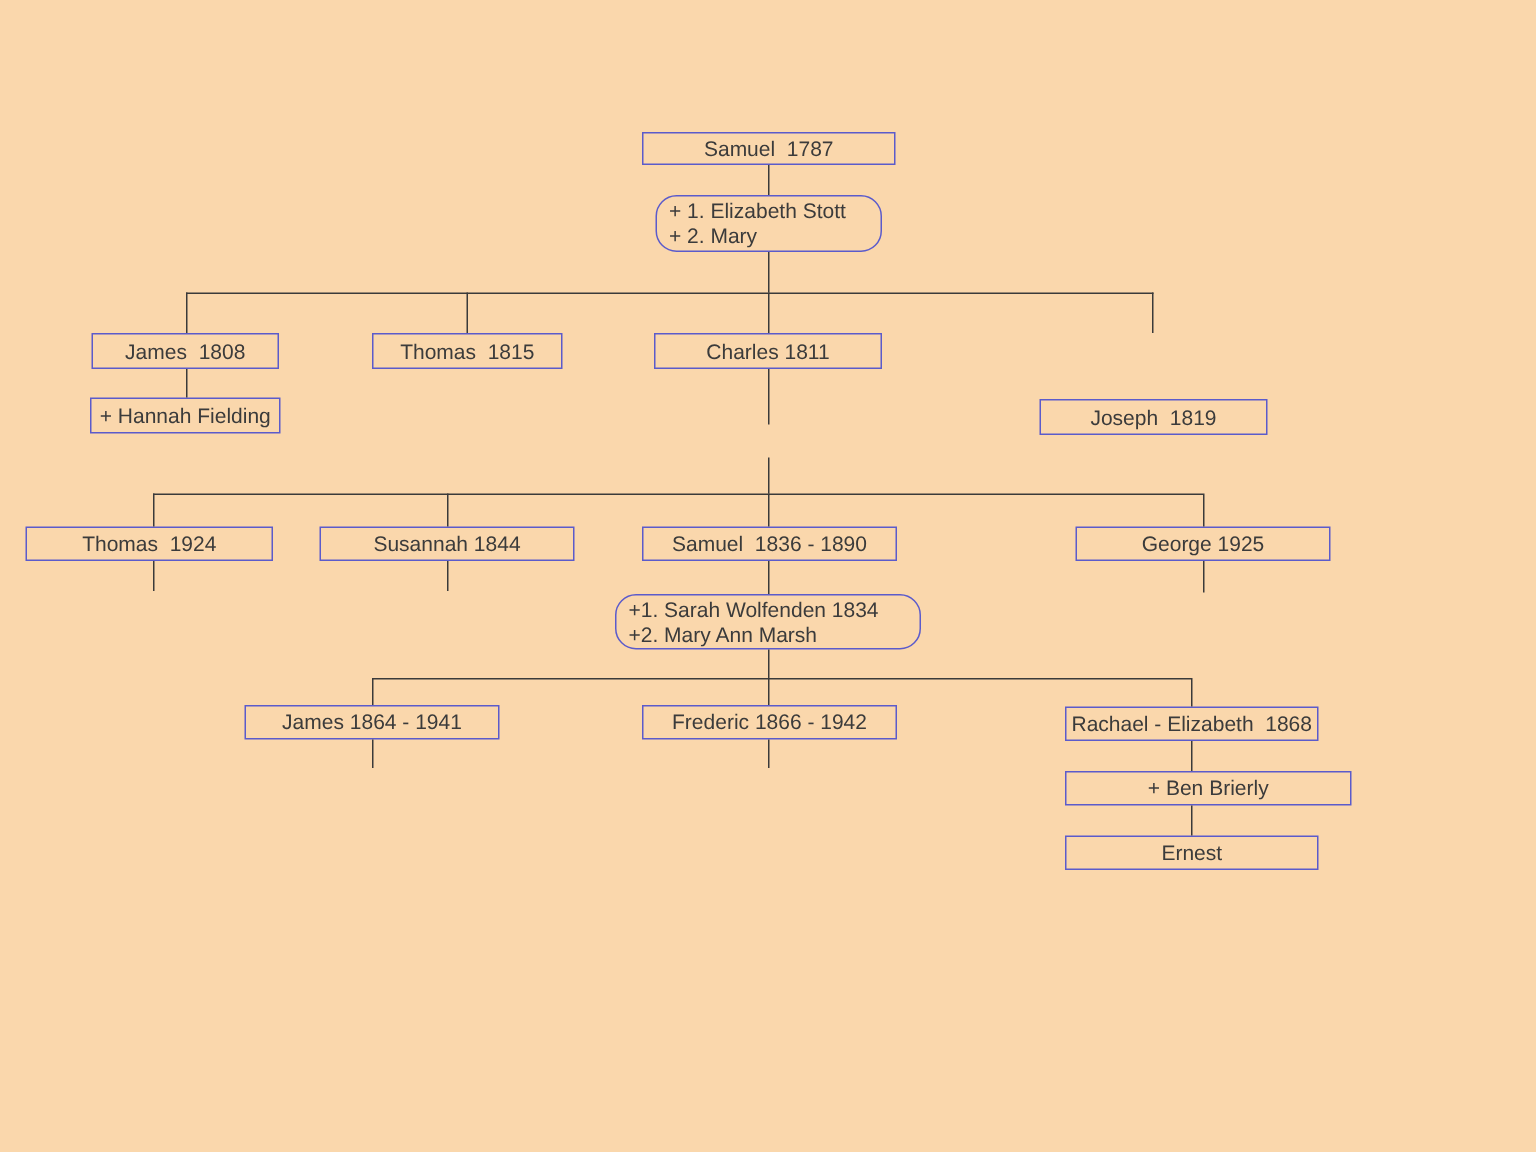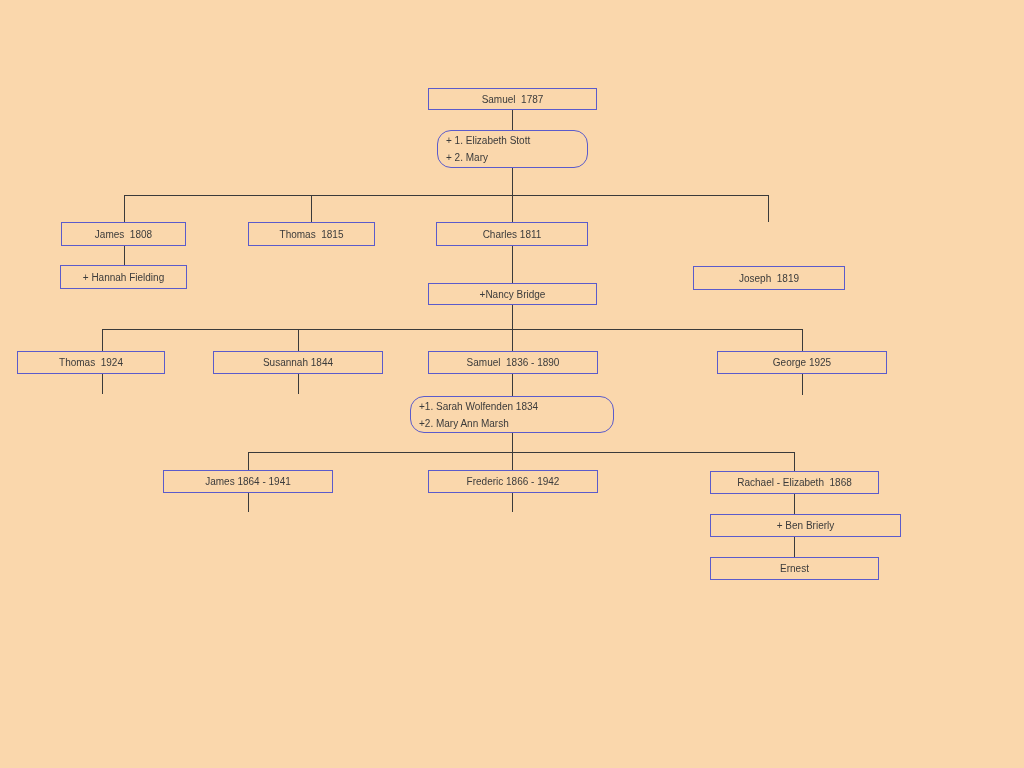--- a/index.html
+++ b/index.html
@@ -20,21 +20,21 @@
     width: 1024px;
     height: 768px;
   }
   .node {
     position: absolute;
     box-sizing: border-box;
     border: 1px solid;
     display: flex;
     flex-direction: column;
     justify-content: center;
-    font-size: 10px;
+    font-size: 14px;
     line-height: 17px;
   }
   .node.align-center {
     align-items: center;
     text-align: center;
   }
   .node.align-left {
     align-items: flex-start;
     text-align: left;
     padding-left: 8px;
@@ -67,24 +67,21 @@
     </div>
     <div class="node align-center" style="left: 436px; top: 222px; width: 152px; height: 24px; border-color: rgb(91, 91, 203); background: rgb(250, 215, 172); color: rgb(59, 59, 59);">
       <span>Charles 1811</span>
     </div>
     <div class="node align-center" style="left: 693px; top: 222px; width: 152px; height: 24px; border-color: rgb(91, 91, 203); background: rgb(250, 215, 172); color: rgb(59, 59, 59); margin-top: 44px;">
       <span>Joseph  1819</span>
     </div>
     <div class="node align-center" style="left: 60px; top: 265px; width: 127px; height: 24px; border-color: rgb(91, 91, 203); background: rgb(250, 215, 172); color: rgb(59, 59, 59);">
       <span>+ Hannah Fielding</span>
     </div>
-    <div class="node align-center" style="left: 428px; top: 283px; width: 169px; height: 22px; border-color: rgb(91, 91, 203); background: rgb(250, 215, 172); color: rgb(59, 59, 59);">
-      <span>+Nancy Bridge</span>
-    </div>
-    <div class="node align-center" style="left: 17px; top: 351px; width: 148px; height: 23px; border-color: rgb(91, 91, 203); background: rgb(250, 215, 172); color: rgb(59, 59, 59);">
+    <div class="node align-center" style="left: 17px; top: 351px; width: 165px; height: 23px; border-color: rgb(91, 91, 203); background: rgb(250, 215, 172); color: rgb(59, 59, 59);">
       <span>Thomas  1924</span>
     </div>
     <div class="node align-center" style="left: 213px; top: 351px; width: 170px; height: 23px; border-color: rgb(91, 91, 203); background: rgb(250, 215, 172); color: rgb(59, 59, 59);">
       <span>Susannah 1844</span>
     </div>
     <div class="node align-center" style="left: 428px; top: 351px; width: 170px; height: 23px; border-color: rgb(91, 91, 203); background: rgb(250, 215, 172); color: rgb(59, 59, 59);">
       <span>Samuel  1836 - 1890</span>
     </div>
     <div class="node align-center" style="left: 717px; top: 351px; width: 170px; height: 23px; border-color: rgb(91, 91, 203); background: rgb(250, 215, 172); color: rgb(59, 59, 59);">
       <span>George 1925</span>

